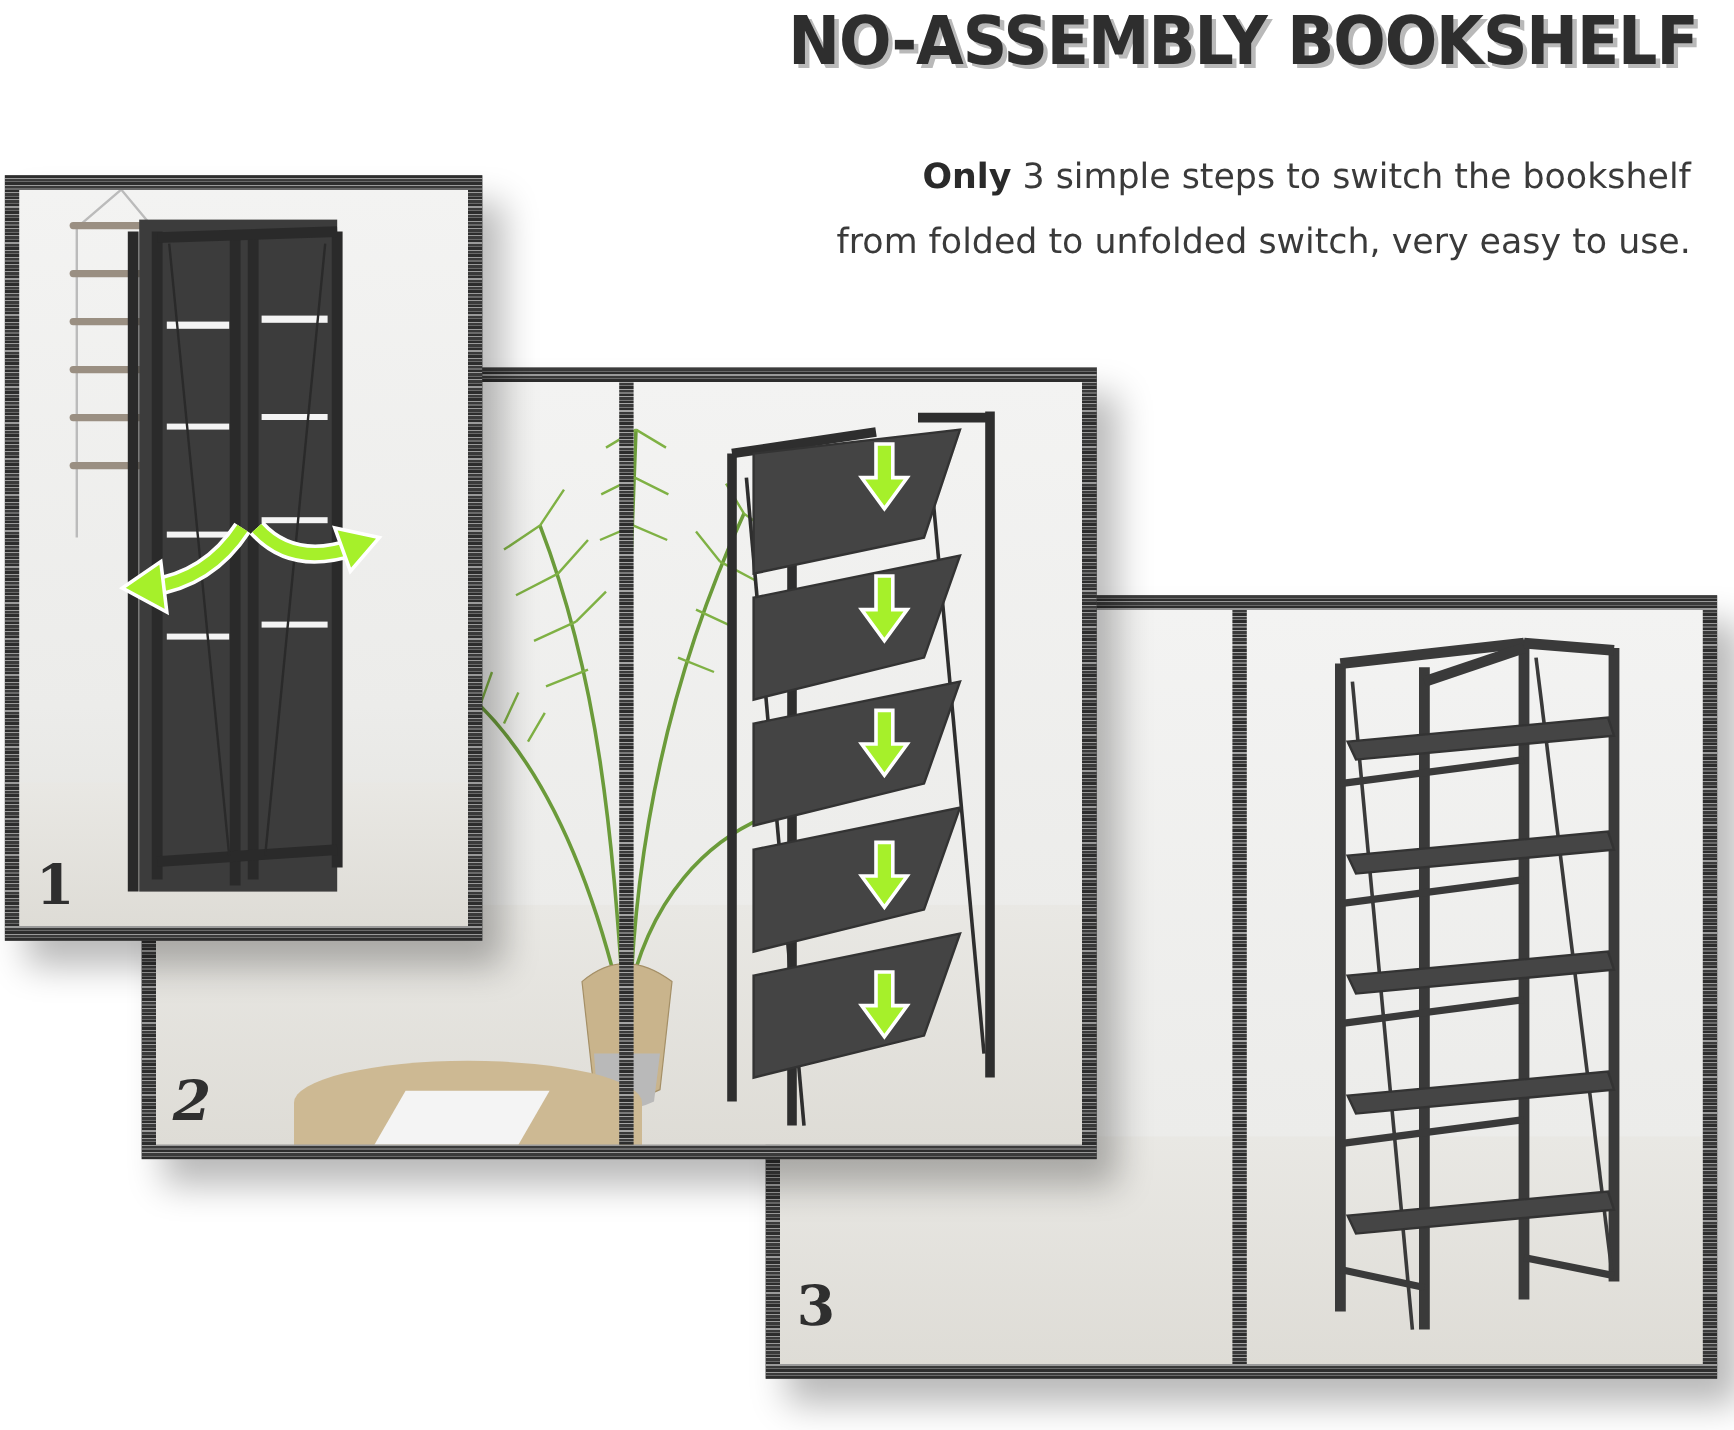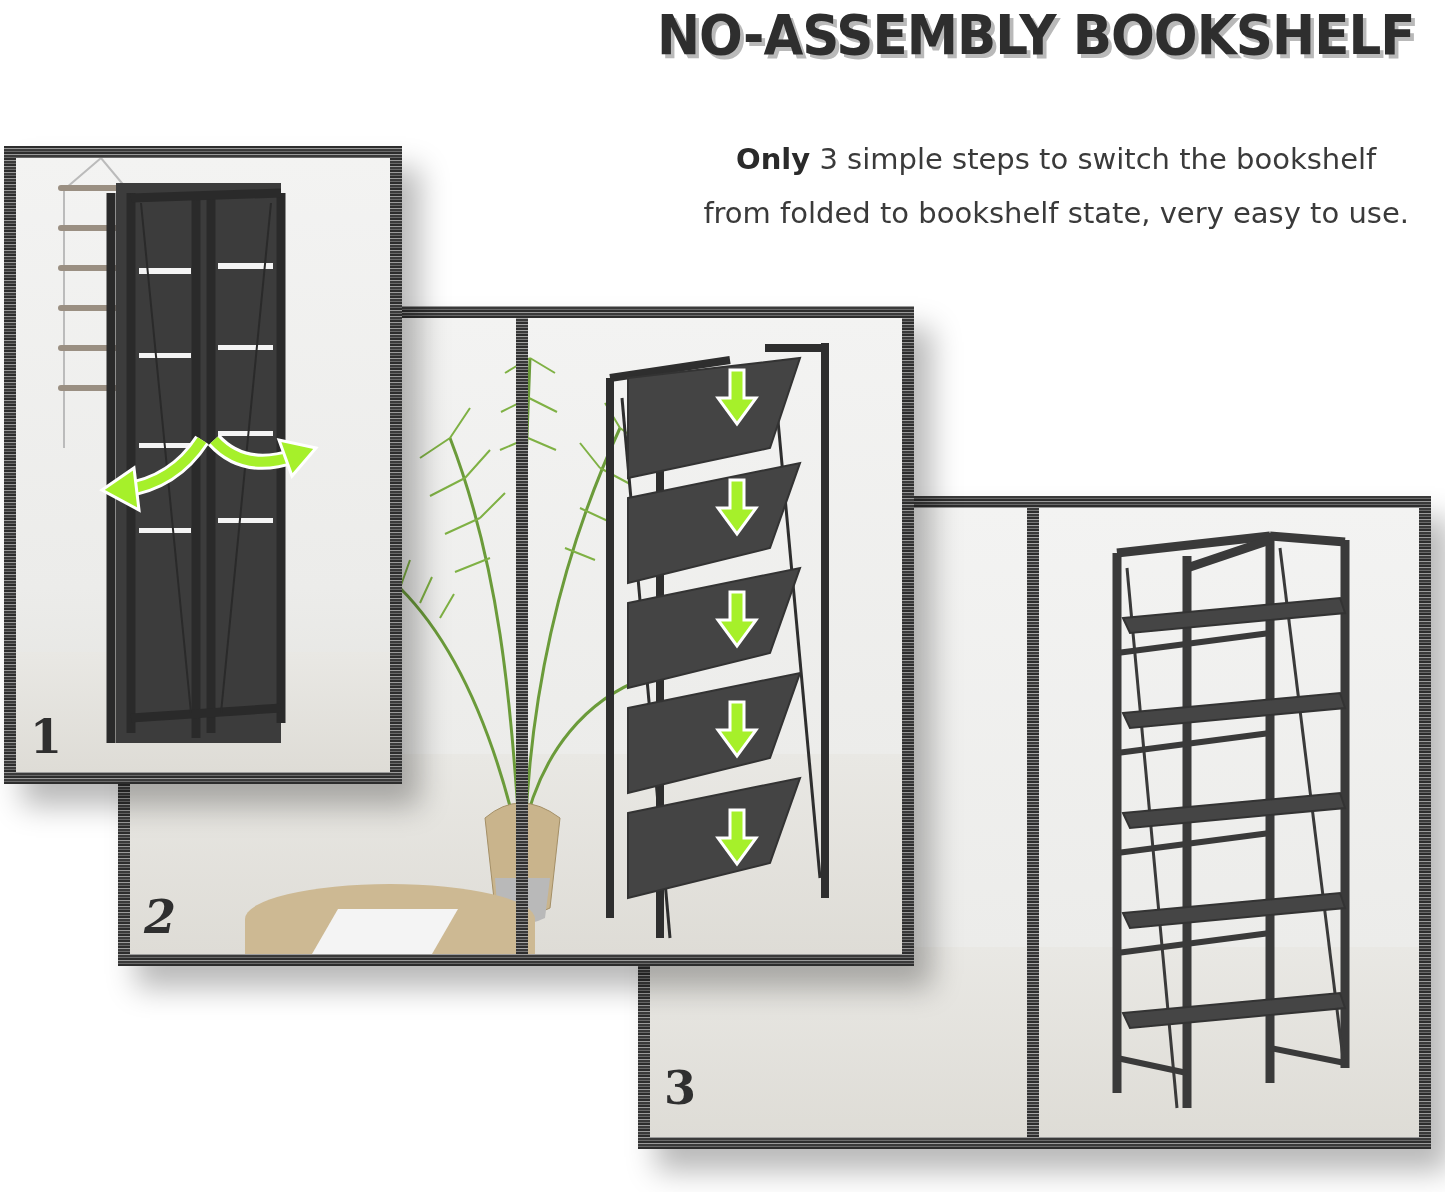--- a/index.html
+++ b/index.html
@@ -9,21 +9,21 @@
   }
   .title {
     position: absolute; right: 30px; top: 2px;
     font-family: "DejaVu Sans", sans-serif; font-weight: bold;
     font-size: 56px; letter-spacing: -1px; color: #2e2e2e;
     text-shadow: 4px 4px 0 #b9b9b9;
     transform: scaleX(0.92); transform-origin: right top;
     white-space: nowrap;
   }
   .subtitle {
-    position: absolute; right: 36px; top: 132px; text-align: center;
+    position: absolute; right: 36px; top: 120px; text-align: right;
     font-family: "DejaVu Sans", sans-serif; font-size: 29px; line-height: 54px;
     color: #3a3a3a; font-weight: normal;
   }
   .subtitle b { font-weight: bold; color: #2a2a2a; }
 
   
   .panel {
     position: absolute; box-sizing: border-box;
     border: 12px solid #3b3b3b;
     background:
@@ -53,21 +53,21 @@
   .floor { position: absolute; left: 0; right: 0; bottom: 0; background: linear-gradient(180deg,#e9e8e4,#dedcd6); }
   svg { display: block; }
 </style>
 </head>
 <body>
 
 <div class="title">NO-ASSEMBLY BOOKSHELF</div>
 
 <div class="subtitle">
   <div><b>Only</b><span> 3 simple steps to switch the bookshelf</span></div>
-  <div>from folded to bookshelf state, very easy to use.</div>
+  <div>from folded to unfolded switch, very easy to use.</div>
 </div>
 
 <div class="panel" style="left:638px; top:496px; width:793px; height:653px;">
   <div class="panel-inner">
     <div class="floor" style="height:190px;"></div>
     <div class="divider" style="left:377px;"></div>
 
     <svg style="position:absolute; left:455px; top:20px;" width="250" height="590" viewBox="0 0 250 590">
       <g stroke="#3a3a3a" stroke-width="9" fill="none">
         <line x1="12" y1="25" x2="12" y2="565"></line>

